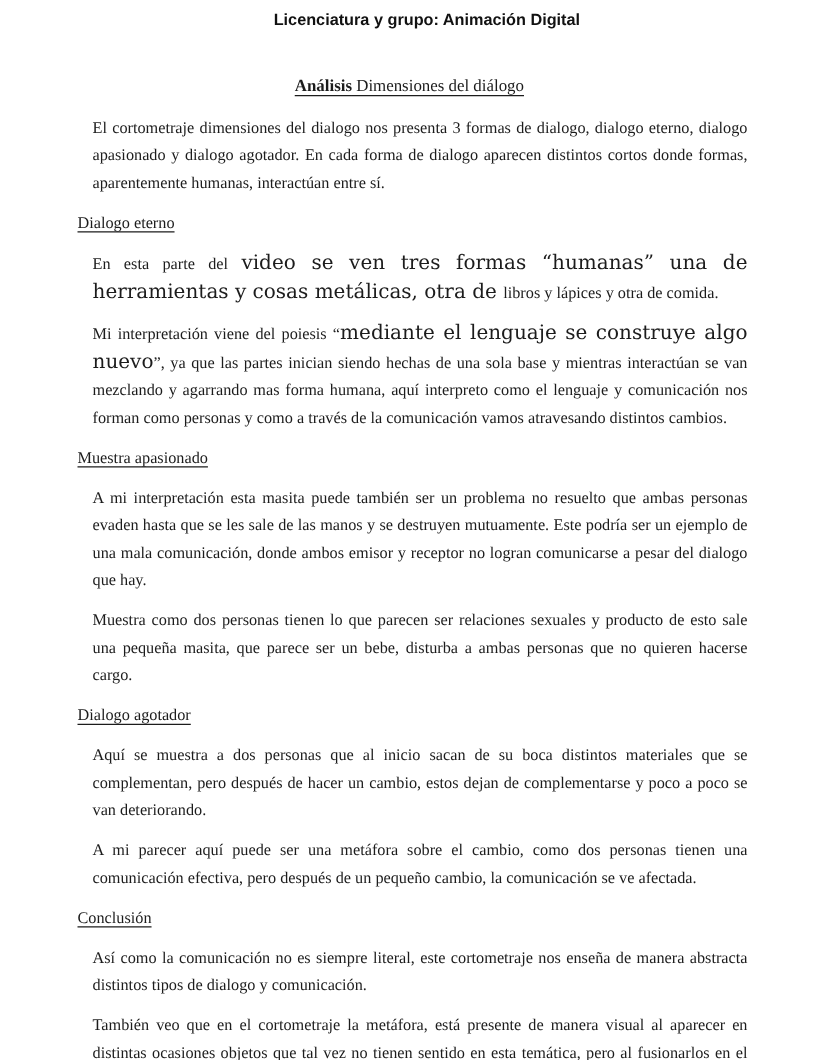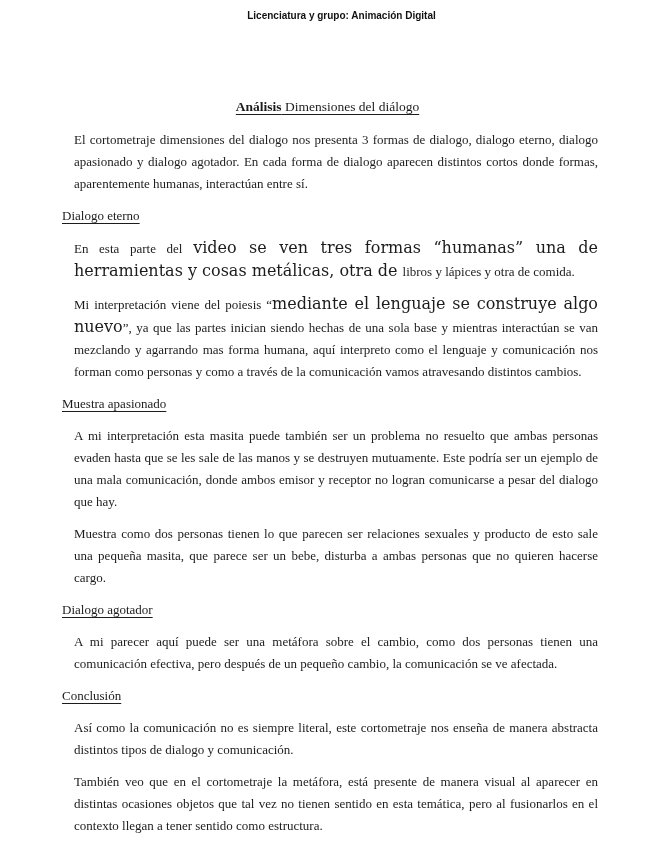--- a/index.html
+++ b/index.html
@@ -15,28 +15,28 @@
     background: #ffffff;
     padding-top: 8px;
     overflow: hidden;
     color: #1c1c1c;
     font-family: "Liberation Serif", serif;
   }
   .doc-header {
     text-align: center;
     font-family: "Liberation Sans", sans-serif;
     font-weight: bold;
-    font-size: 10px;
+    font-size: 13px;
     line-height: 16px;
     color: #111111;
     padding-left: 28px;
   }
   .doc-title {
     text-align: center;
-    margin: 74px 0 14px 0;
+    margin: 36px 0 14px 0;
     font-size: 13.5px;
     line-height: 17px;
   }
   .title-underline {
     text-decoration: underline;
     text-underline-offset: 3px;
   }
   .title-lead {
     font-weight: bold;
   }
@@ -86,20 +86,21 @@
     <p class="body-par"><span>Mi interpretación viene del poiesis “</span><span class="alt">mediante el lenguaje se construye algo nuevo</span><span>”, ya que las partes inician siendo hechas de una sola base y mientras interactúan se van mezclando y agarrando mas forma humana, aquí interpreto como el lenguaje y comunicación nos forman como personas y como a través de la comunicación vamos atravesando distintos cambios.</span></p>
 
     <h2 class="sec-heading">Muestra apasionado</h2>
 
     <p class="body-par">A mi interpretación esta masita puede también ser un problema no resuelto que ambas personas evaden hasta que se les sale de las manos y se destruyen mutuamente. Este podría ser un ejemplo de una mala comunicación, donde ambos emisor y receptor no logran comunicarse a pesar del dialogo que hay.</p>
 
     <p class="body-par">Muestra como dos personas tienen lo que parecen ser relaciones sexuales y producto de esto sale una pequeña masita, que parece ser un bebe, disturba a ambas personas que no quieren hacerse cargo.</p>
 
     <h2 class="sec-heading">Dialogo agotador</h2>
 
+    <p class="body-par">Aquí se muestra a dos personas que al inicio sacan de su boca distintos materiales que se complementan, pero después de hacer un cambio, estos dejan de complementarse y poco a poco se van deteriorando.</p>
 
     <p class="body-par">A mi parecer aquí puede ser una metáfora sobre el cambio, como dos personas tienen una comunicación efectiva, pero después de un pequeño cambio, la comunicación se ve afectada.</p>
 
     <h2 class="sec-heading">Conclusión</h2>
 
     <p class="body-par">Así como la comunicación no es siempre literal, este cortometraje nos enseña de manera abstracta distintos tipos de dialogo y comunicación.</p>
 
     <p class="body-par">También veo que en el cortometraje la metáfora, está presente de manera visual al aparecer en distintas ocasiones objetos que tal vez no tienen sentido en esta temática, pero al fusionarlos en el contexto llegan a tener sentido como estructura.</p>
 
   </div>

